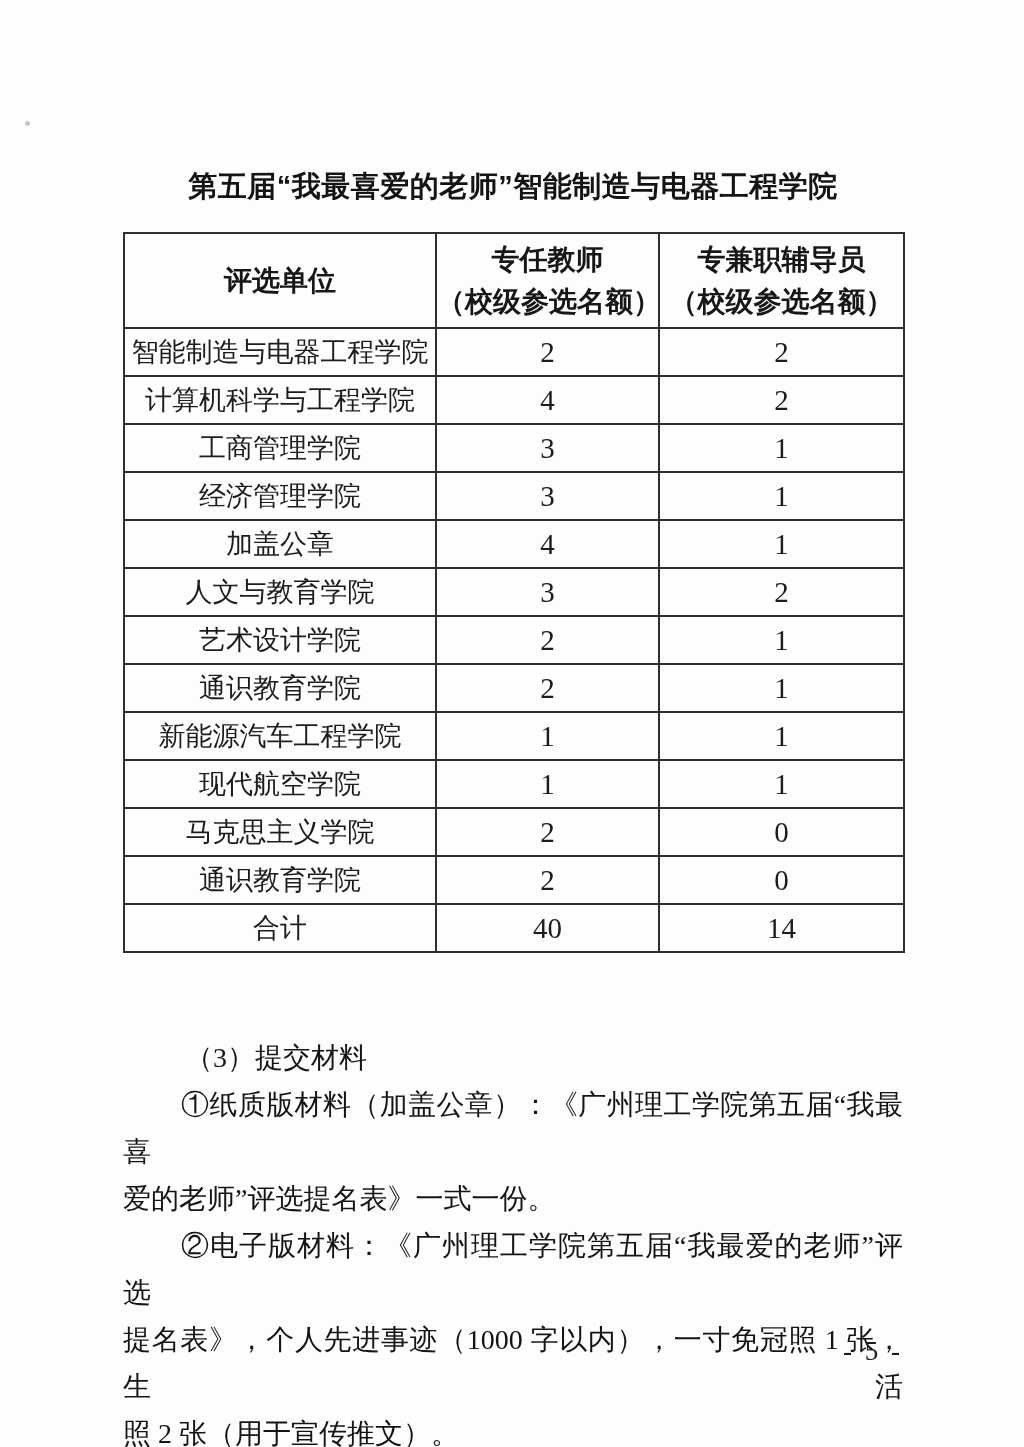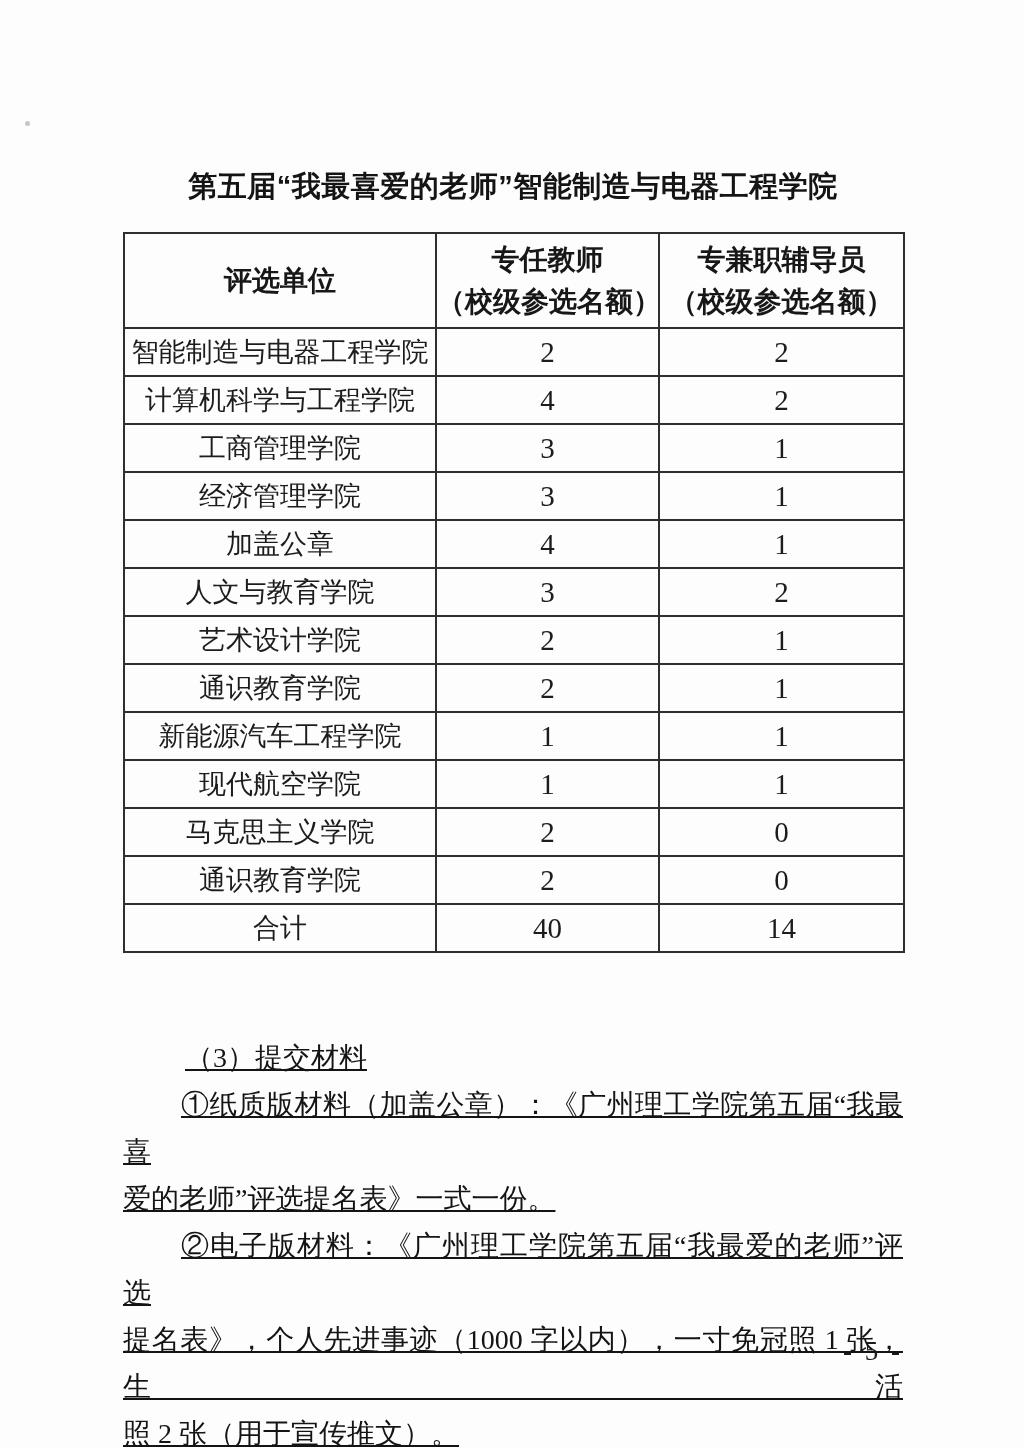--- a/index.html
+++ b/index.html
@@ -74,21 +74,20 @@
     position: absolute;
     top: 1034px;
     left: 123px;
     width: 780px;
     font-size: 28px;
     color: #141414;
   }
   .body-text .line {
     line-height: 47px;
     white-space: nowrap;
-    text-decoration: underline;
   }
   .body-text .line.fill {
     white-space: normal;
     text-align: justify;
     text-align-last: justify;
   }
   .body-text .line.indent { text-indent: 58px; }
   .body-text .line.heading { text-indent: 62px; }
   .page-number {
     position: absolute;

